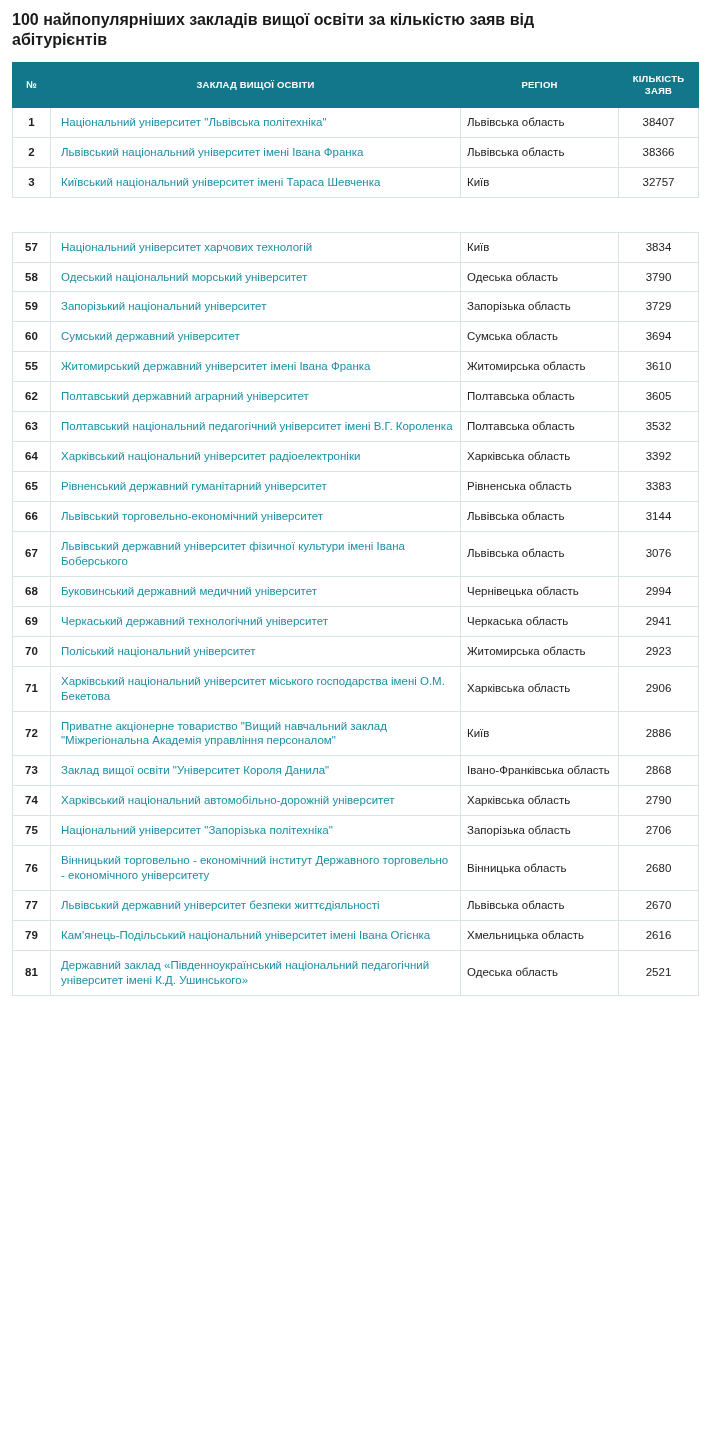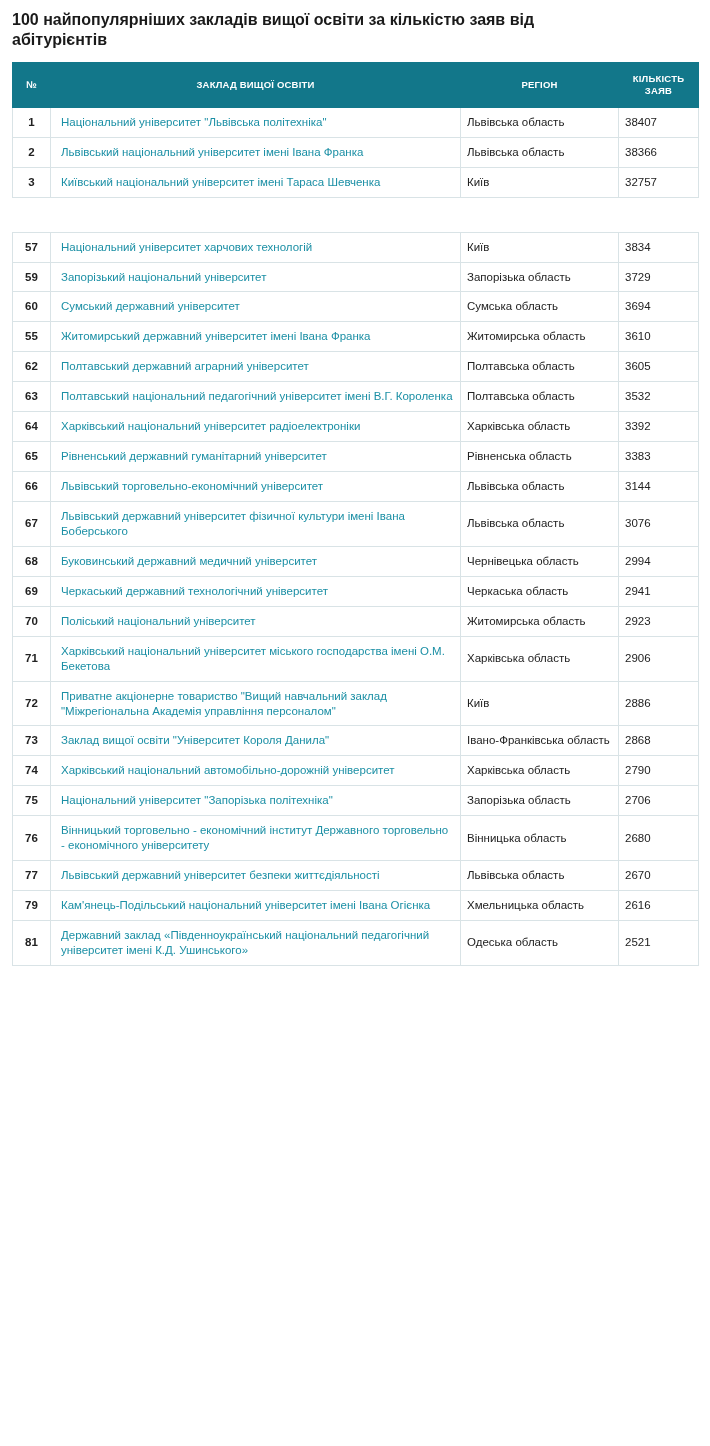--- a/index.html
+++ b/index.html
@@ -69,21 +69,21 @@
   }
   td.name a {
     color: #1b8fa5;
     text-decoration: none;
   }
   td.region {
     text-align: left;
     color: #222222;
   }
   td.count {
-    text-align: left;
+    text-align: center;
     color: #222222;
   }
   .gap {
     height: 34px;
   }
 </style>
 </head>
 <body>
 
 <div class="page">
@@ -137,20 +137,26 @@
         <col class="c-count">
     </colgroup>
     <tbody id="main-body">
         <tr>
           <td class="num">57</td>
           <td class="name"><a href="#">Національний університет харчових технологій</a></td>
           <td class="region">Київ</td>
           <td class="count">3834</td>
         </tr>
         <tr>
+          <td class="num">58</td>
+          <td class="name"><a href="#">Одеський національний морський університет</a></td>
+          <td class="region">Одеська область</td>
+          <td class="count">3790</td>
+        </tr>
+        <tr>
           <td class="num">59</td>
           <td class="name"><a href="#">Запорізький національний університет</a></td>
           <td class="region">Запорізька область</td>
           <td class="count">3729</td>
         </tr>
         <tr>
           <td class="num">60</td>
           <td class="name"><a href="#">Сумський державний університет</a></td>
           <td class="region">Сумська область</td>
           <td class="count">3694</td>

